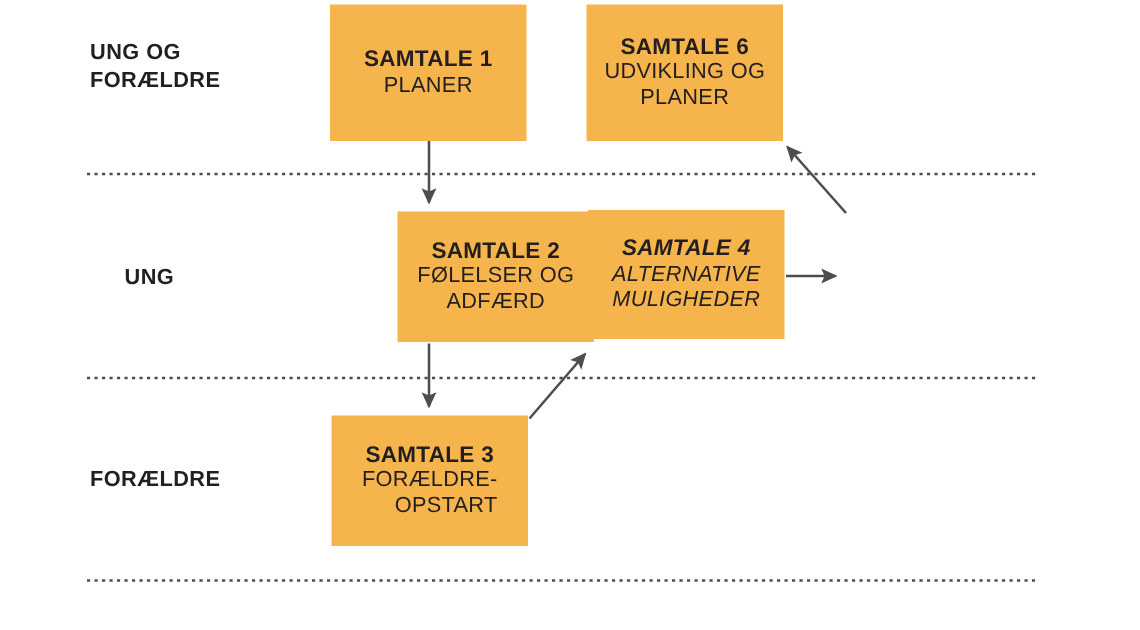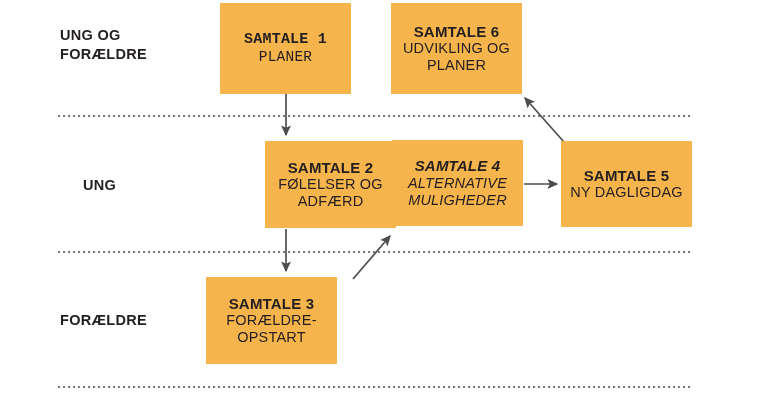--- a/index.html
+++ b/index.html
@@ -88,21 +88,21 @@
       <line id="arrow-4-to-5" stroke="#4d4d4d" stroke-width="1.7" marker-end="url(#arrowhead)" x1="524" y1="184" x2="557" y2="184"></line>
       <line id="arrow-5-to-6" stroke="#4d4d4d" stroke-width="1.7" marker-end="url(#arrowhead)" x1="564" y1="142" x2="525" y2="98"></line>
     </g>
   </svg>
 
   <div class="row-label" style="left:60px; top:26px;">UNG OG
 FORÆLDRE</div>
   <div class="row-label" style="left:60px; top:176px;margin-left:23px;">UNG</div>
   <div class="row-label" style="left:60px; top:311px;">FORÆLDRE</div>
 
-  <div class="node-box" style="left:220px; top:3px; width:131px; height:91px;font-family:Liberation Mono, monospace;">
+  <div class="node-box" style="left:220px; top:3px; width:131px; height:91px;">
     <div class="node-title">SAMTALE 1</div>
     <div class="node-sub">PLANER</div>
   </div>
 
   <div class="node-box" style="left:391px; top:3px; width:131px; height:91px;text-align:center;">
     <div class="node-title">SAMTALE 6</div>
     <div class="node-sub">UDVIKLING OG
 PLANER</div>
   </div>
 
@@ -111,24 +111,20 @@
     <div class="node-sub">FØLELSER OG
 ADFÆRD</div>
   </div>
 
   <div class="node-box" style="left:392px; top:140px; width:131px; height:86px;font-style:italic;">
     <div class="node-title">SAMTALE 4</div>
     <div class="node-sub">ALTERNATIVE
 MULIGHEDER</div>
   </div>
 
-  <div class="node-box" style="left:561px; top:141px; width:131px; height:86px;">
-    <div class="node-title">SAMTALE 5</div>
-    <div class="node-sub">NY DAGLIGDAG</div>
-  </div>
 
-  <div class="node-box" style="left:206px; top:277px; width:131px; height:87px;">
+  <div class="node-box" style="left:221px; top:277px; width:131px; height:87px;text-align:right;">
     <div class="node-title">SAMTALE 3</div>
     <div class="node-sub">FORÆLDRE-
 OPSTART</div>
   </div>
 
 </div>
 
 </body></html>

